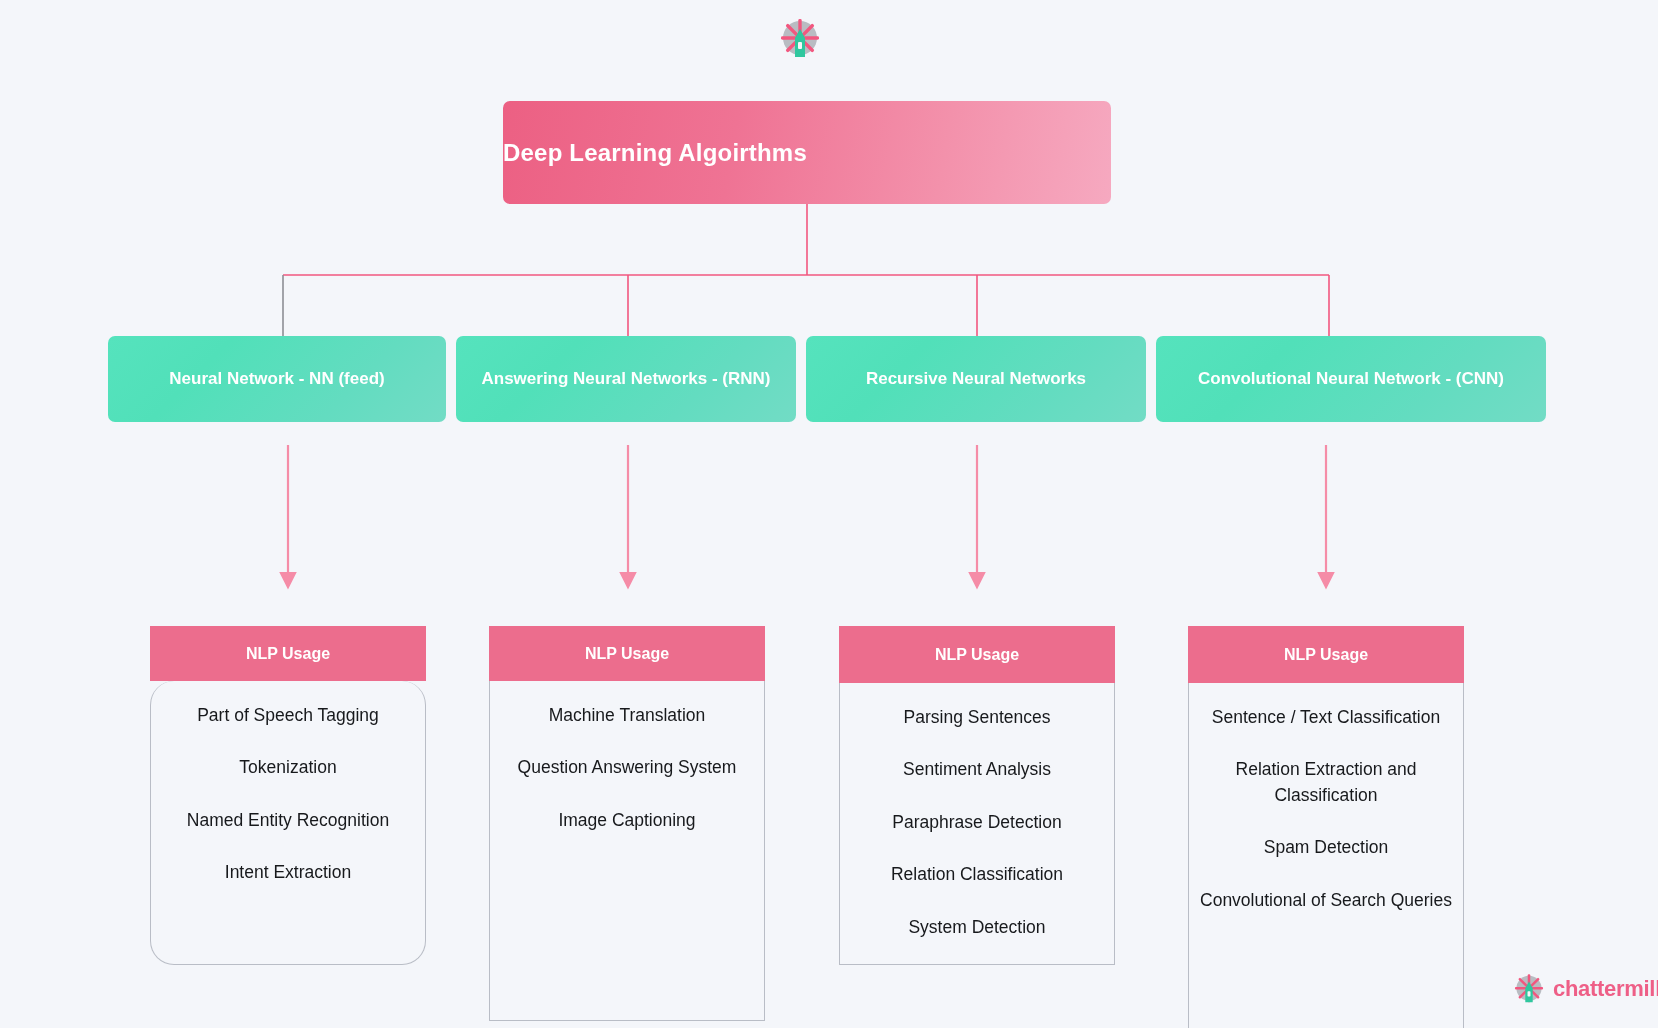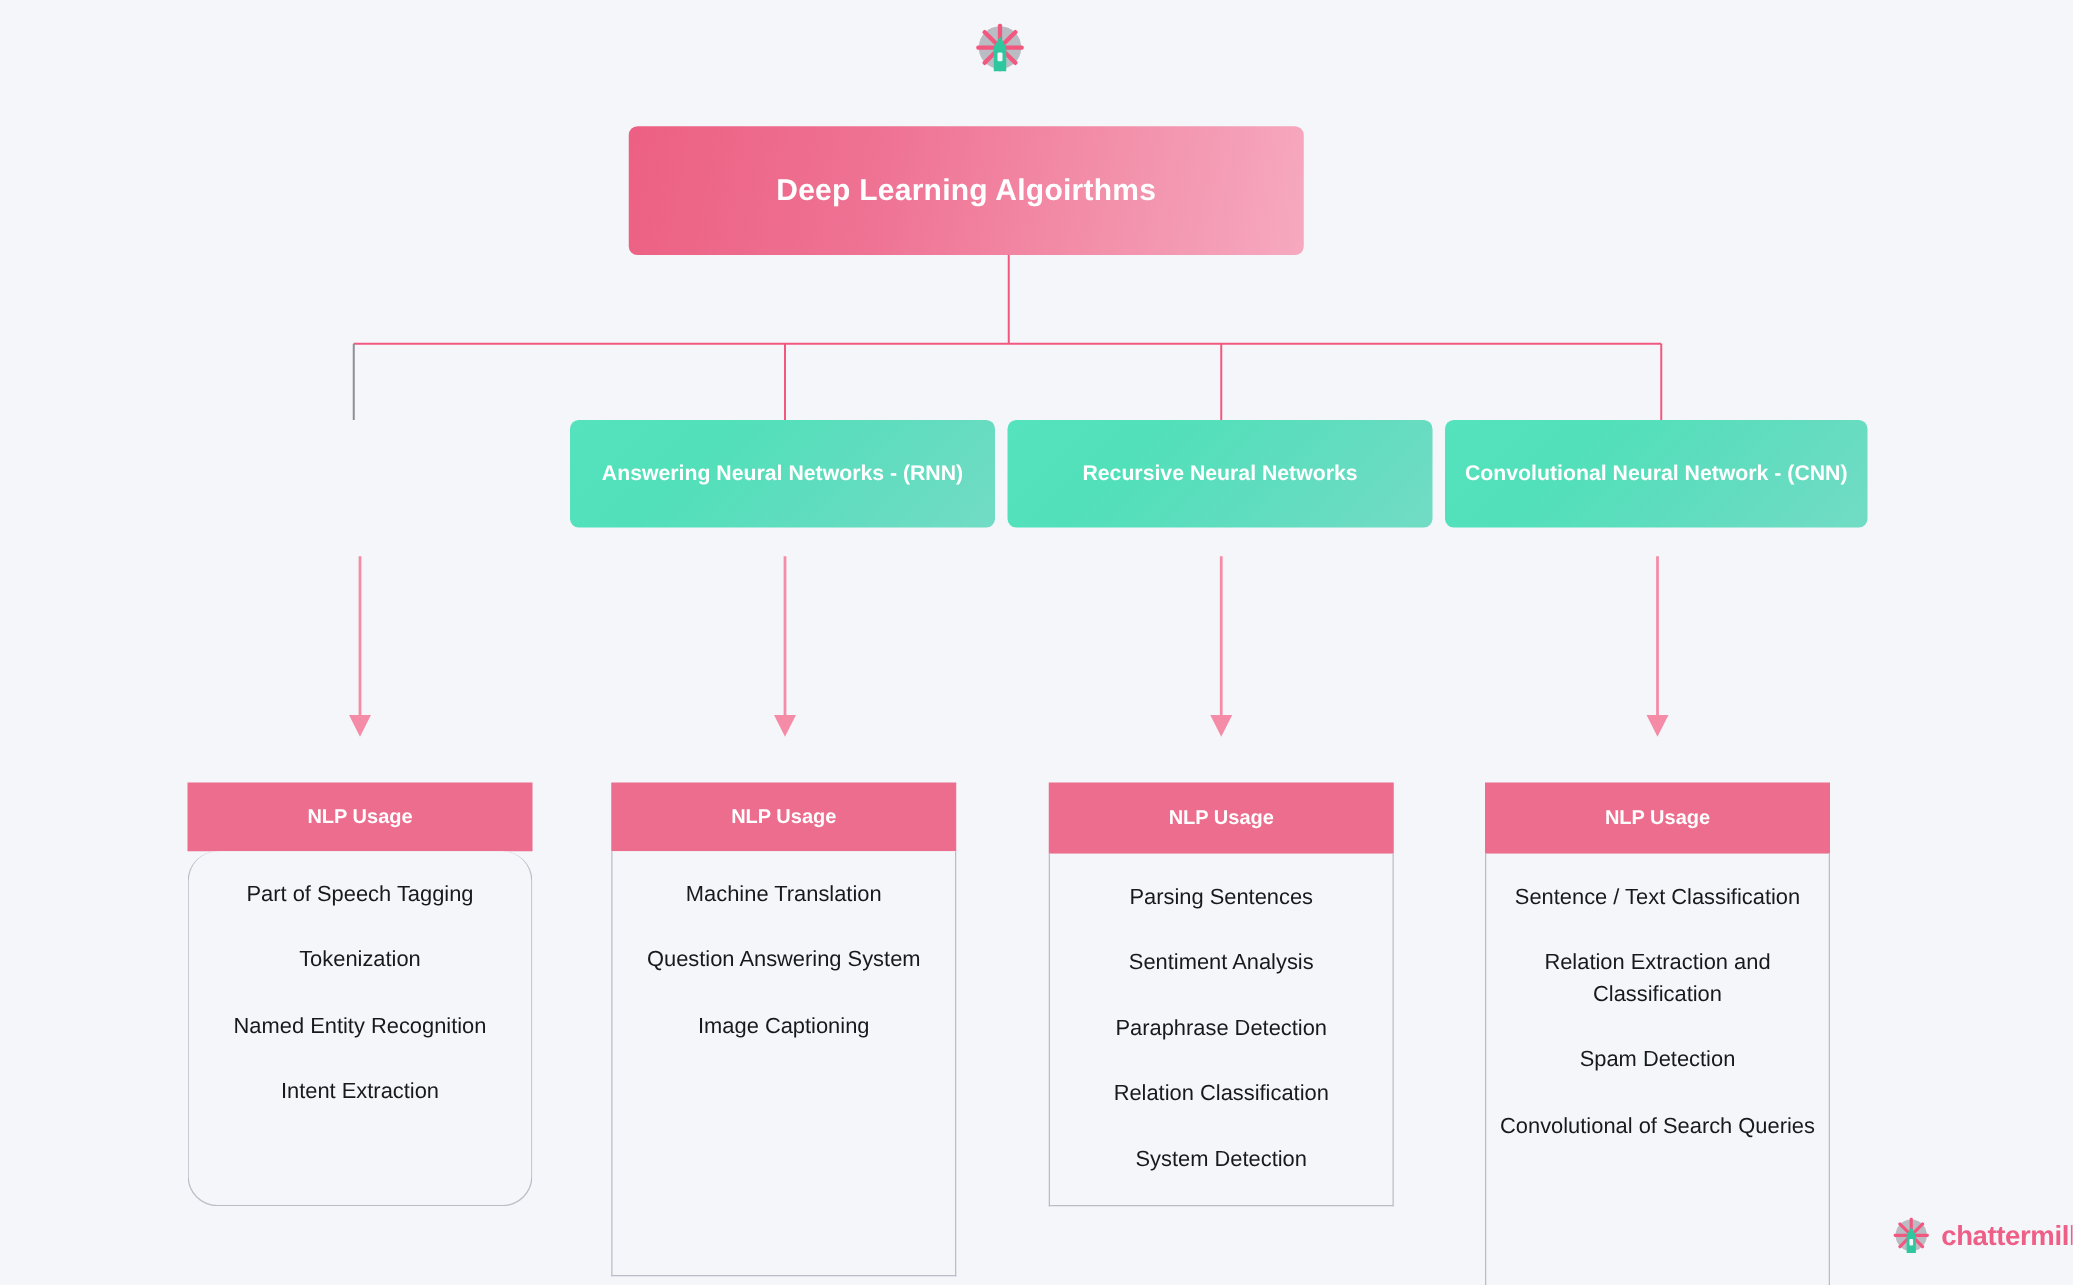--- a/index.html
+++ b/index.html
@@ -26,27 +26,27 @@
     top: 16px;
     width: 44px;
     height: 46px;
   }
 
   
   .root-node {
     position: absolute;
     left: 503px;
     top: 101px;
-    width: 540px;
+    width: 608px;
     height: 103px;
     border-radius: 7px;
     background: linear-gradient(100deg, #ec6083 0%, #ef7394 38%, #f391ab 72%, #f6a9c0 100%);
     display: flex;
     align-items: center;
-    justify-content: center;
+    justify-content: flex-start;
   }
   .root-node-label {
     color: #ffffff;
     font-size: 24px;
     font-weight: bold;
     letter-spacing: 0.2px;
   }
 
   
   .connector-svg {
@@ -74,21 +74,21 @@
   .cat-box-label {
     color: #ffffff;
     font-size: 17px;
     font-weight: bold;
     line-height: 1.45;
   }
 
   .cat-box.c0 { left: 108px;  width: 338px; }
   .cat-box.c1 { left: 456px;  width: 340px; }
   .cat-box.c2 { left: 806px;  width: 340px; }
-  .cat-box.c3 { left: 1156px; width: 338px; }
+  .cat-box.c3 { left: 1156px; width: 390px; }
 
   
   .nlp-card {
     position: absolute;
     top: 626px;
   }
   .nlp-card.n0 { left: 150px;  width: 276px; }
   .nlp-card.n1 { left: 489px;  width: 276px; }
   .nlp-card.n2 { left: 839px;  width: 276px; }
   .nlp-card.n3 { left: 1188px; width: 276px; }
@@ -200,20 +200,23 @@
       <polygon points="281,573 295,573 288,587"></polygon>
       <line x1="628" y1="445" x2="628" y2="573"></line>
       <polygon points="621,573 635,573 628,587"></polygon>
       <line x1="977" y1="445" x2="977" y2="573"></line>
       <polygon points="970,573 984,573 977,587"></polygon>
       <line x1="1326" y1="445" x2="1326" y2="573"></line>
       <polygon points="1319,573 1333,573 1326,587"></polygon>
     </g>
   </svg>
 
+  <div class="cat-box c0">
+    <span class="cat-box-label">Neural Network - NN (feed)</span>
+  </div>
   <div class="cat-box c1">
     <span class="cat-box-label">Answering Neural Networks - (RNN)</span>
   </div>
   <div class="cat-box c2">
     <span class="cat-box-label">Recursive Neural Networks</span>
   </div>
   <div class="cat-box c3">
     <span class="cat-box-label">Convolutional Neural Network - (CNN)</span>
   </div>
 

